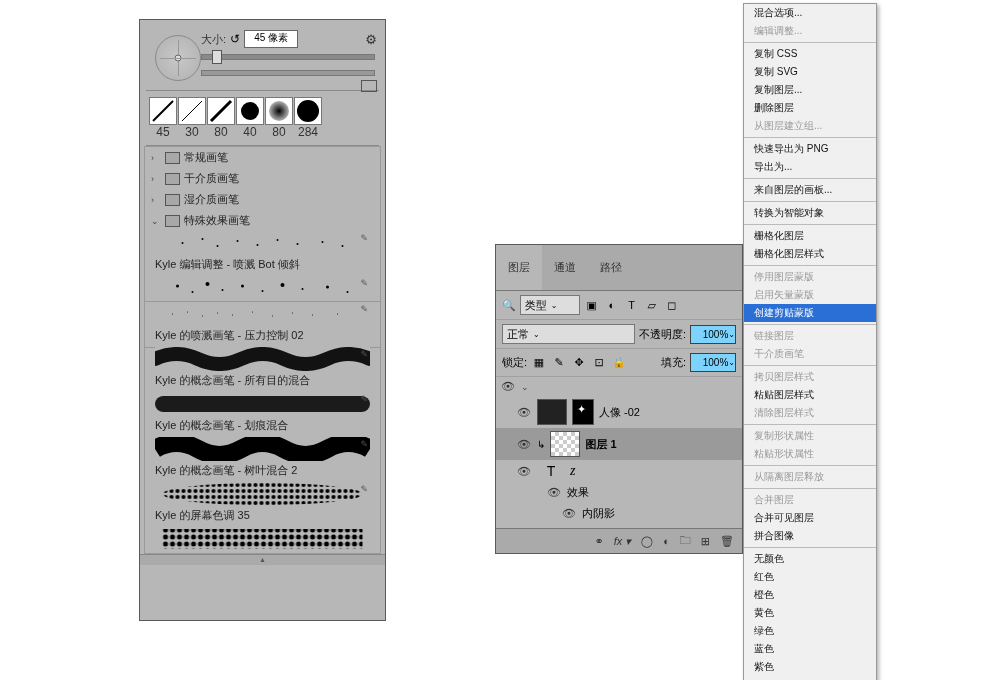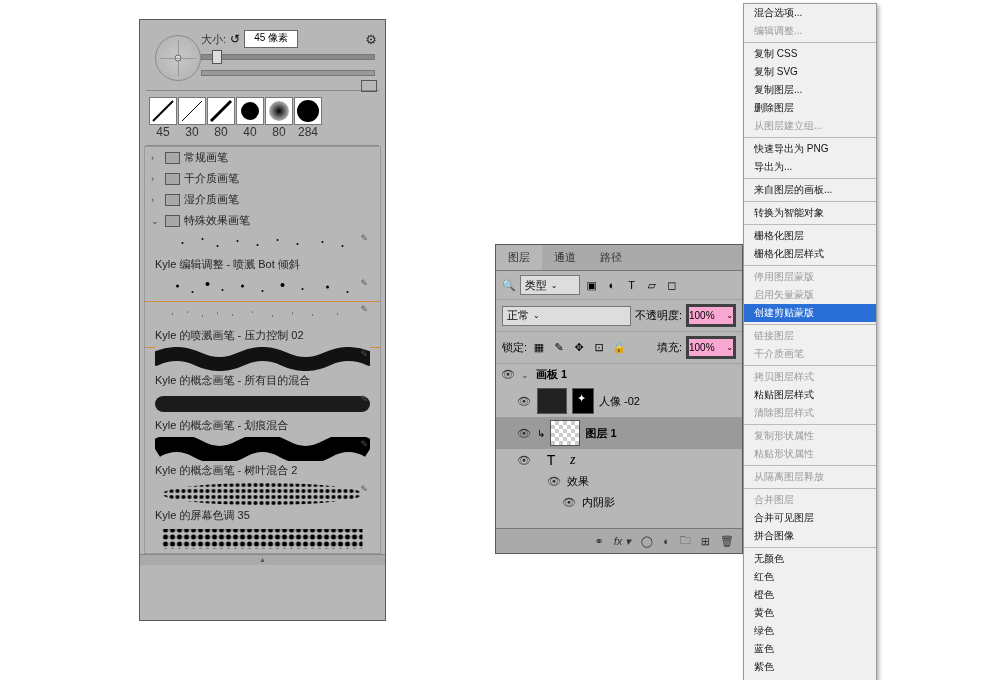--- a/index.html
+++ b/index.html
@@ -31,26 +31,26 @@
 .chev{font-size:9px;color:#444;width:10px}
 .fi{width:13px;height:10px;border:1px solid #555;background:#a8a8a8}
 .bitem{padding:0 10px 2px 10px;position:relative}
 .bprev{height:24px;background:#b7b7b7;position:relative;overflow:hidden}
 .blabel{font-size:11px;color:#222;padding:2px 0}
 .edit-pen{position:absolute;right:2px;top:2px;font-size:9px;color:#555}
 .sel{outline:1px solid #d68b3a}
 .scroll-btm{height:10px;background:#aaa;border-top:1px solid #888;text-align:center;font-size:8px;color:#555}
 
 .tabs{display:flex;background:#aaa;border-bottom:1px solid #777;font-size:11px}
-.tab{padding:5px 12px;color:#333;cursor:pointer}
+.tab{padding:15px 12px;color:#333;cursor:pointer}
 .tab.active{background:#b7b7b7}
 .lrow{display:flex;align-items:center;padding:4px 6px;gap:4px;border-bottom:1px solid #a0a0a0;font-size:11px}
 .dd{height:18px;background:#ddd;border:1px solid #777;display:flex;align-items:center;padding:0 4px;font-size:11px;gap:4px}
 .dd .arr{font-size:8px}
-.num{width:44px;height:17px;background:#f9a8d4;border:3px solid #404040;font-size:10px;display:flex;align-items:center;justify-content:space-between}
+.num{width:44px;height:17px;background:#7dd3fc;border:1px solid #404040;font-size:10px;display:flex;align-items:center;justify-content:flex-end}
 .lock-ic{width:14px;height:14px;display:flex;align-items:center;justify-content:center;border:1px solid transparent;cursor:pointer}
 .layers{background:#b7b7b7}
 .lyr{display:flex;align-items:center;padding:3px 4px;font-size:11px;gap:5px}
 .lyr.act{background:#9a9a9a}
 .eye{width:16px;text-align:center;font-size:11px;color:#333;cursor:pointer}
 .lthumb{width:28px;height:24px;border:1px solid #555;background:#fff;flex-shrink:0}
 .lthumb.checker{background:repeating-conic-gradient(#ccc 0 25%,#fff 0 50%) 0 0/8px 8px}
 .lname{flex:1;font-weight:bold}
 .footer{position:absolute;bottom:0;left:0;right:0;height:24px;background:#aaa;border-top:1px solid #777;display:flex;align-items:center;justify-content:flex-end;gap:10px;padding:0 8px;font-size:11px}
 .fic{cursor:pointer;color:#333}
@@ -290,21 +290,20 @@
     <span>填充:</span>
     <div class="num">
         <span>100%</span>
         <span style="font-size:8px">⌄</span>
       </div>
   </div>
   <div class="layers">
     <div class="lyr">
       <span class="eye">👁</span>
       <span class="chev">⌄</span>
-      <span class="lname">画板 1</span>
     </div>
     <div class="lyr" style="padding-left:20px">
       <span class="eye">👁</span>
       <div class="lthumb" style="background:#222"></div>
       <div class="lthumb" style="width:20px;background:#000;position:relative">
           <span style="color:#fff;position:absolute;left:4px;top:3px;font-size:11px">✦</span>
         </div>
       <span>人像 -02</span>
     </div>
     <div class="lyr act" style="padding-left:20px">

